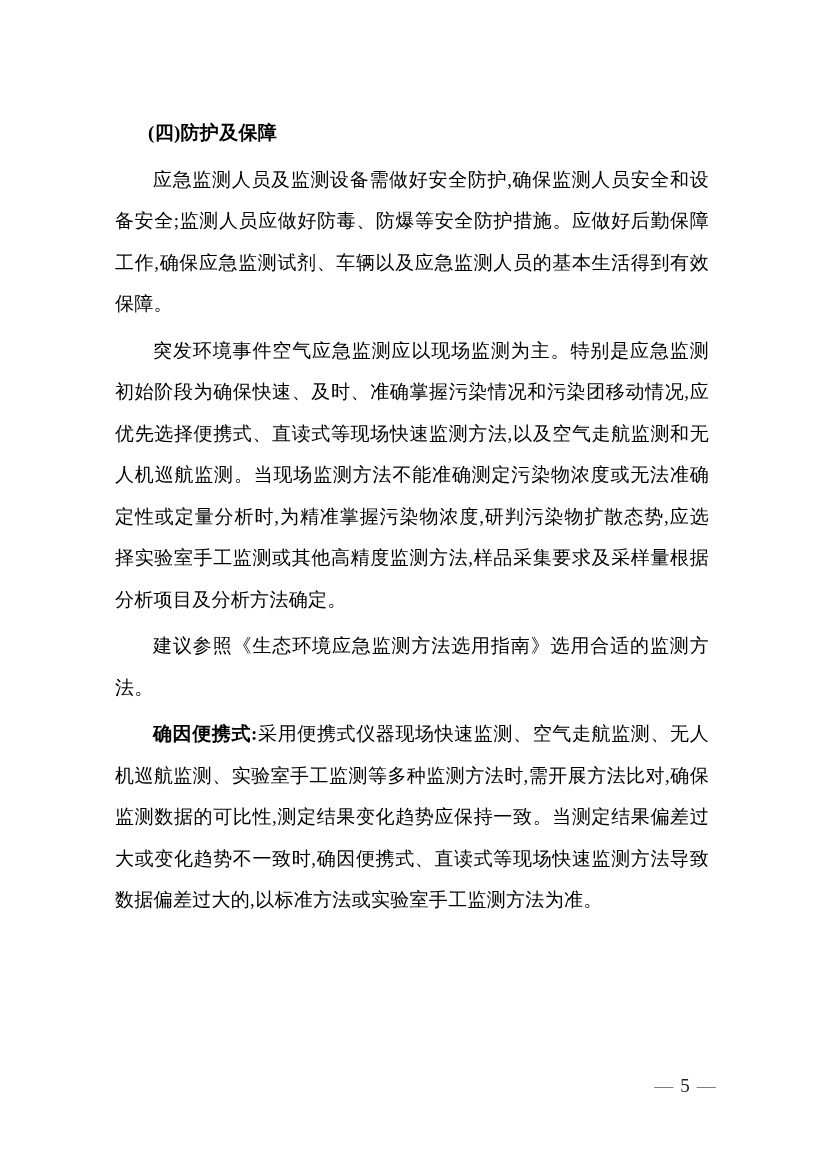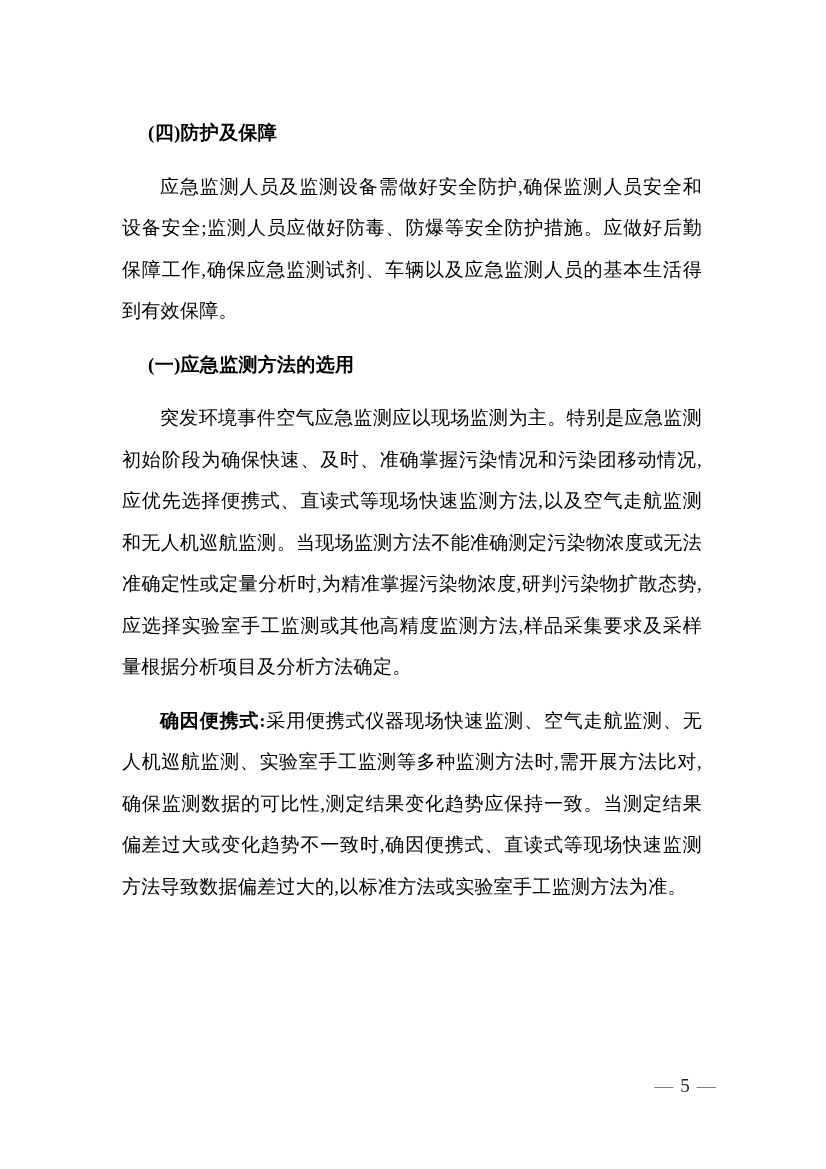--- a/index.html
+++ b/index.html
@@ -28,21 +28,21 @@
     left: 110px;
     top: 112px;
     width: 604px;
     font-size: 19px;
     line-height: 41.5px;
     text-align: justify;
     text-justify: inter-ideograph;
     letter-spacing: 0.3px;
   }
   .para {
-    margin: 12px;
+    margin: 5px;
     text-indent: 2em;
   }
   .heading-l1,
   .heading-l2 {
     margin: 0;
     text-indent: 2em;
     font-weight: bold;
     text-align: left;
   }
   .bold-lead {
@@ -71,24 +71,24 @@
 
 <div class="page">
 
   <div class="content">
 
     <p class="heading-l2">(四)防护及保障</p>
 
     <p class="para">应急监测人员及监测设备需做好安全防护,确保监测人员安全和设备安全;监测人员应做好防毒、防爆等安全防护措施。应做好后勤保障工作,确保应急监测试剂、车辆以及应急监测人员的基本生活得到有效保障。</p>
 
 
-    <p class="heading-l2">(一)应急监测方法的选用</p>
 
     <p class="para">突发环境事件空气应急监测应以现场监测为主。特别是应急监测初始阶段为确保快速、及时、准确掌握污染情况和污染团移动情况,应优先选择便携式、直读式等现场快速监测方法,以及空气走航监测和无人机巡航监测。当现场监测方法不能准确测定污染物浓度或无法准确定性或定量分析时,为精准掌握污染物浓度,研判污染物扩散态势,应选择实验室手工监测或其他高精度监测方法,样品采集要求及采样量根据分析项目及分析方法确定。</p>
 
+    <p class="para">建议参照《生态环境应急监测方法选用指南》选用合适的监测方法。</p>
 
     <p class="para"><span class="bold-lead">确因便携式:</span><span>采用便携式仪器现场快速监测、空气走航监测、无人机巡航监测、实验室手工监测等多种监测方法时,需开展方法比对,确保监测数据的可比性,测定结果变化趋势应保持一致。当测定结果偏差过大或变化趋势不一致时,确因便携式、直读式等现场快速监测方法导致数据偏差过大的,以标准方法或实验室手工监测方法为准。</span></p>
 
   </div>
 
   <div class="page-footer">
     <span class="footer-dash">—</span><span class="footer-number">5</span><span class="footer-dash">—</span>
   </div>
 
 </div>

